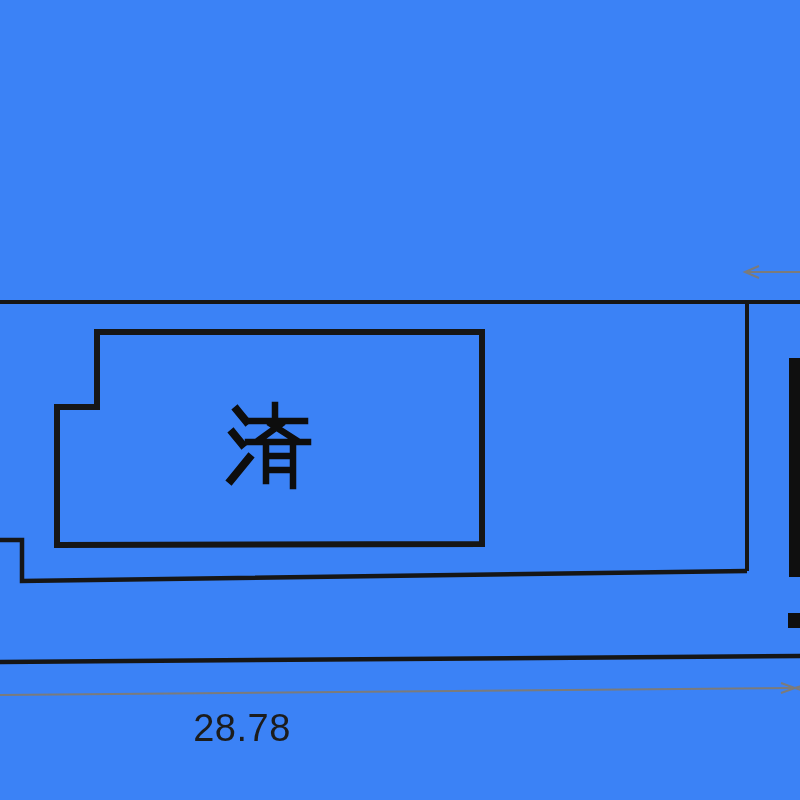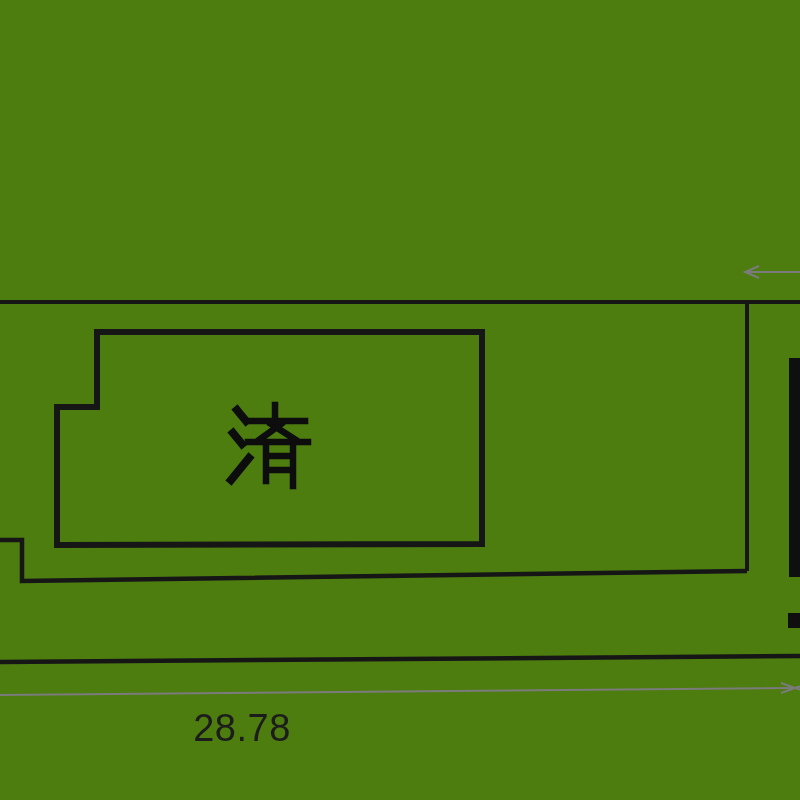--- a/index.html
+++ b/index.html
@@ -5,21 +5,21 @@
   html, body {
     margin: 0;
     padding: 0;
     background: #ffffff;
     font-family: "Liberation Sans", sans-serif;
   }
   .stage {
     position: relative;
     width: 800px;
     height: 800px;
-    background: #4d7c0f;
+    background: #3b82f6;
     overflow: hidden;
     text-decoration: underline;
   }
   svg { display: block; }
   .dim-text {
     font-family: "Liberation Sans", "DejaVu Sans", sans-serif;
     font-size: 38px;
     letter-spacing: 0.5px;
   }
 </style>

